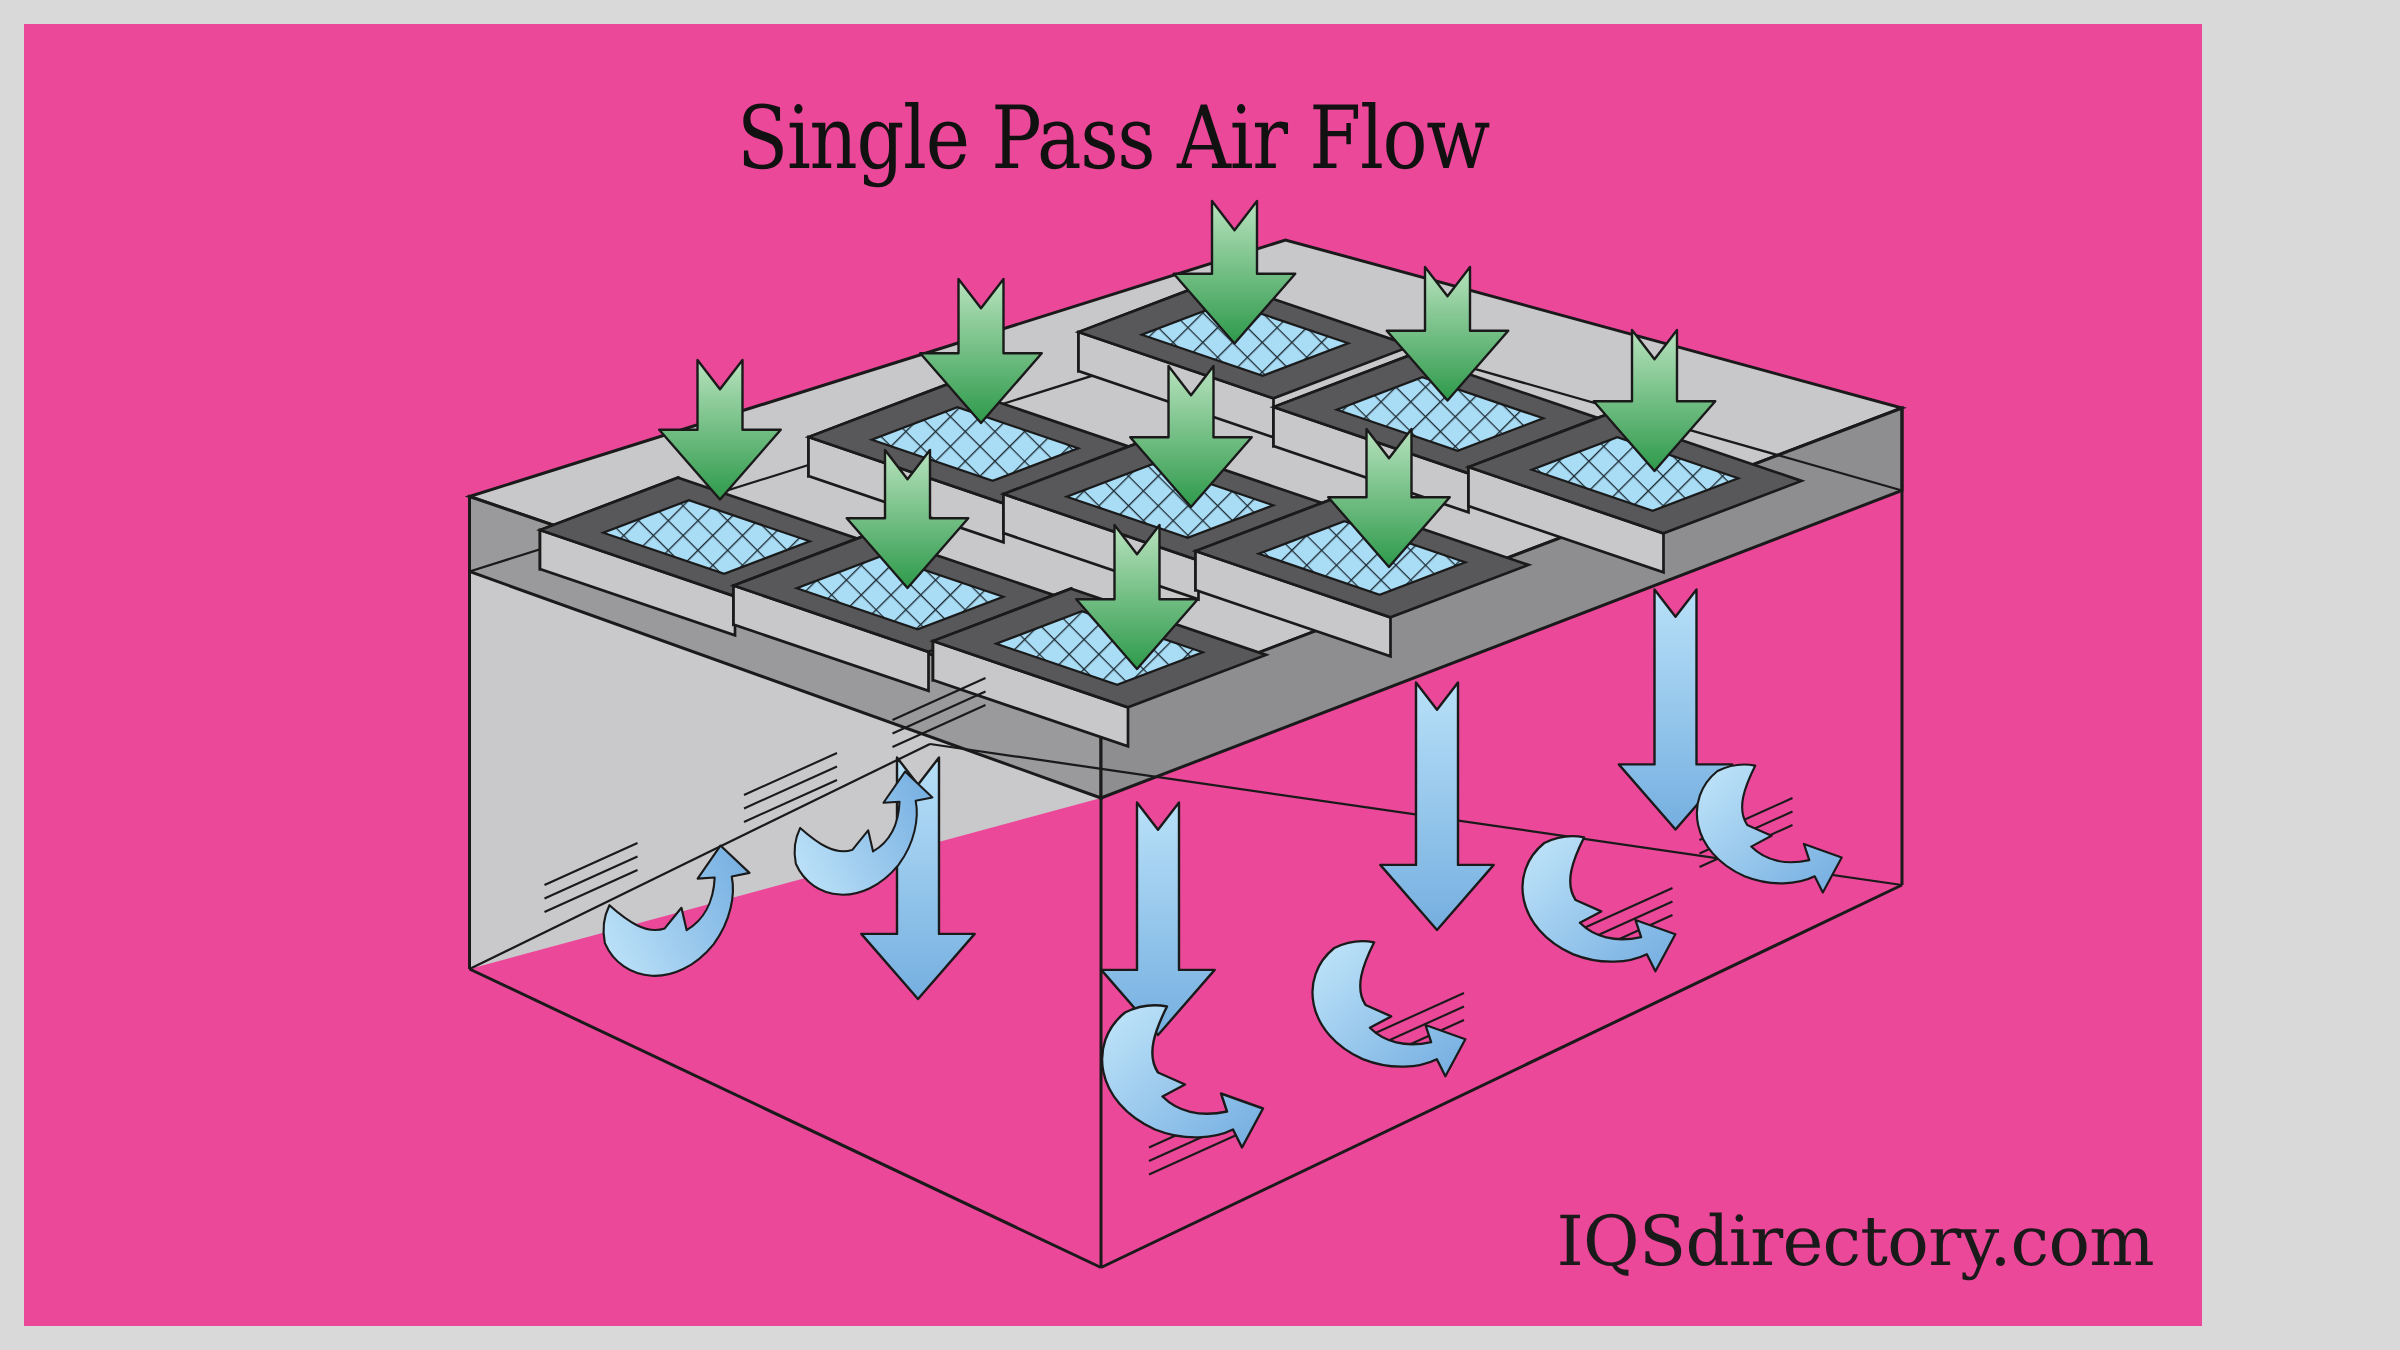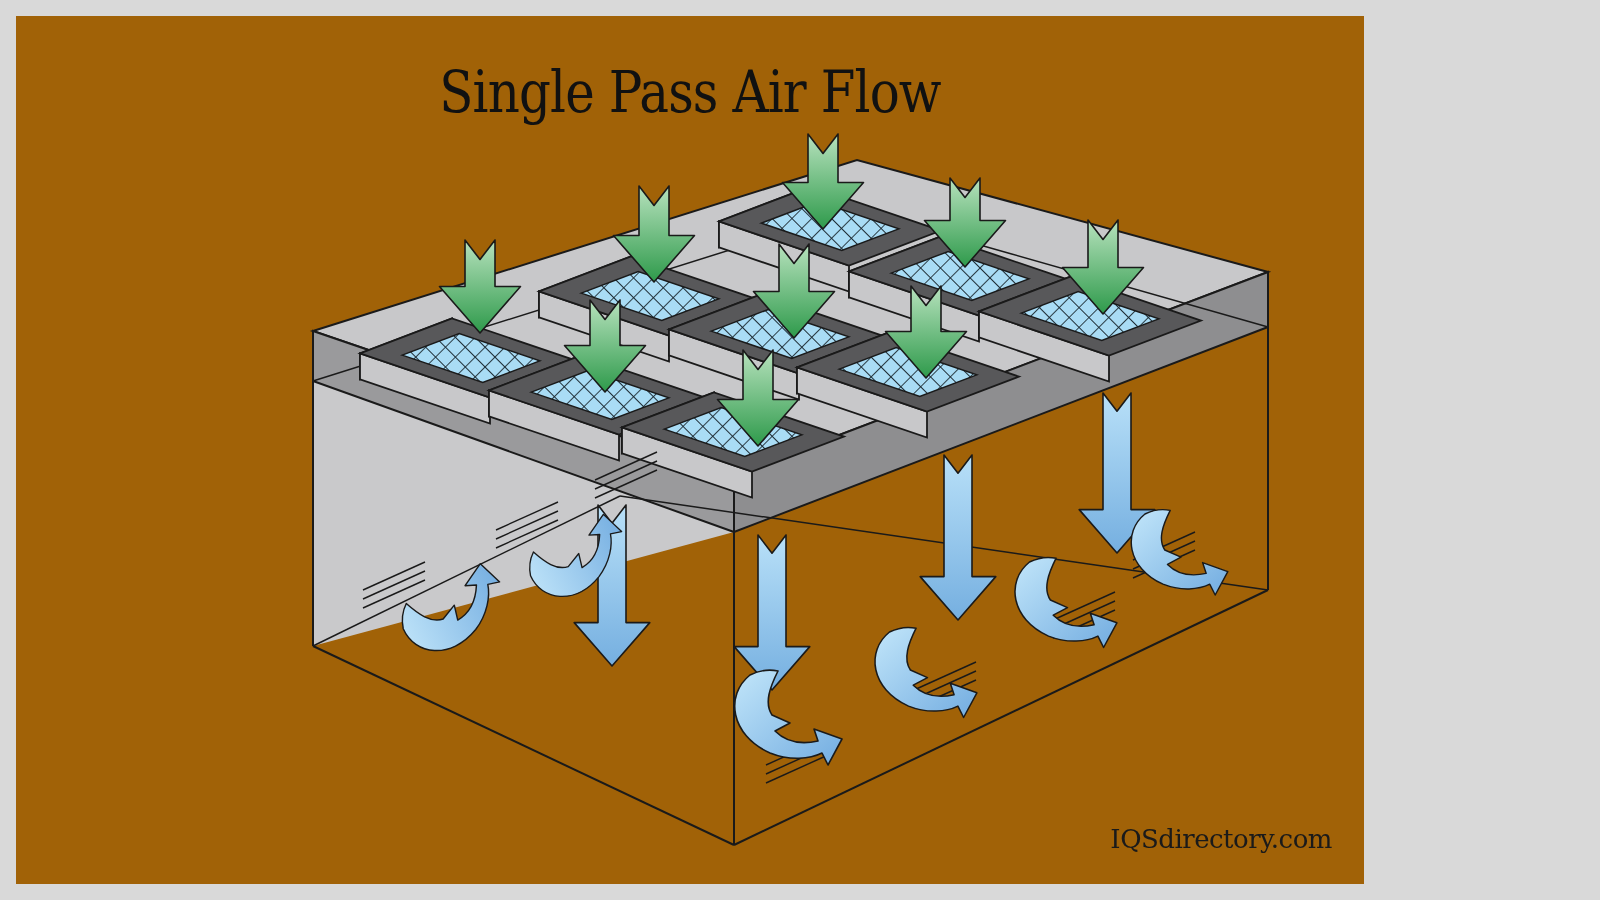--- a/index.html
+++ b/index.html
@@ -1,22 +1,22 @@
 <!DOCTYPE html>
 <html><head>
 <meta charset="utf-8">
 <style>
   html, body { margin: 0; padding: 0; }
   body { width: 1600px; height: 900px; background: #d9d9d9; position: relative; overflow: hidden; }
-  .canvas { position: absolute; left: 16px; top: 16px; width: 1348px; height: 868px; background: #a16207; }
+  .canvas { position: absolute; left: 16px; top: 16px; width: 1452px; height: 868px; background: #ec4899; }
   .title { position: absolute; left: 0; right: 0; top: 42px; text-align: center;
     font-family: "DejaVu Serif", serif; font-size: 58px; color: #111; letter-spacing: -1px;
     transform: scaleX(0.86); transform-origin: center; }
   .brand { position: absolute; right: 32px; bottom: 30px; font-family: "DejaVu Serif", serif;
-    font-size: 26px; color: #1a1a1a; letter-spacing: -0.5px; }
+    font-size: 46px; color: #1a1a1a; letter-spacing: -0.5px; }
   svg.diagram { position: absolute; left: 0; top: 0; }
 </style>
 </head>
 <body>
 
 <div class="canvas">
   <div class="title">Single Pass Air Flow</div>
 
   <svg class="diagram" width="1568" height="868" viewBox="16 16 1568 868">
     <defs>

